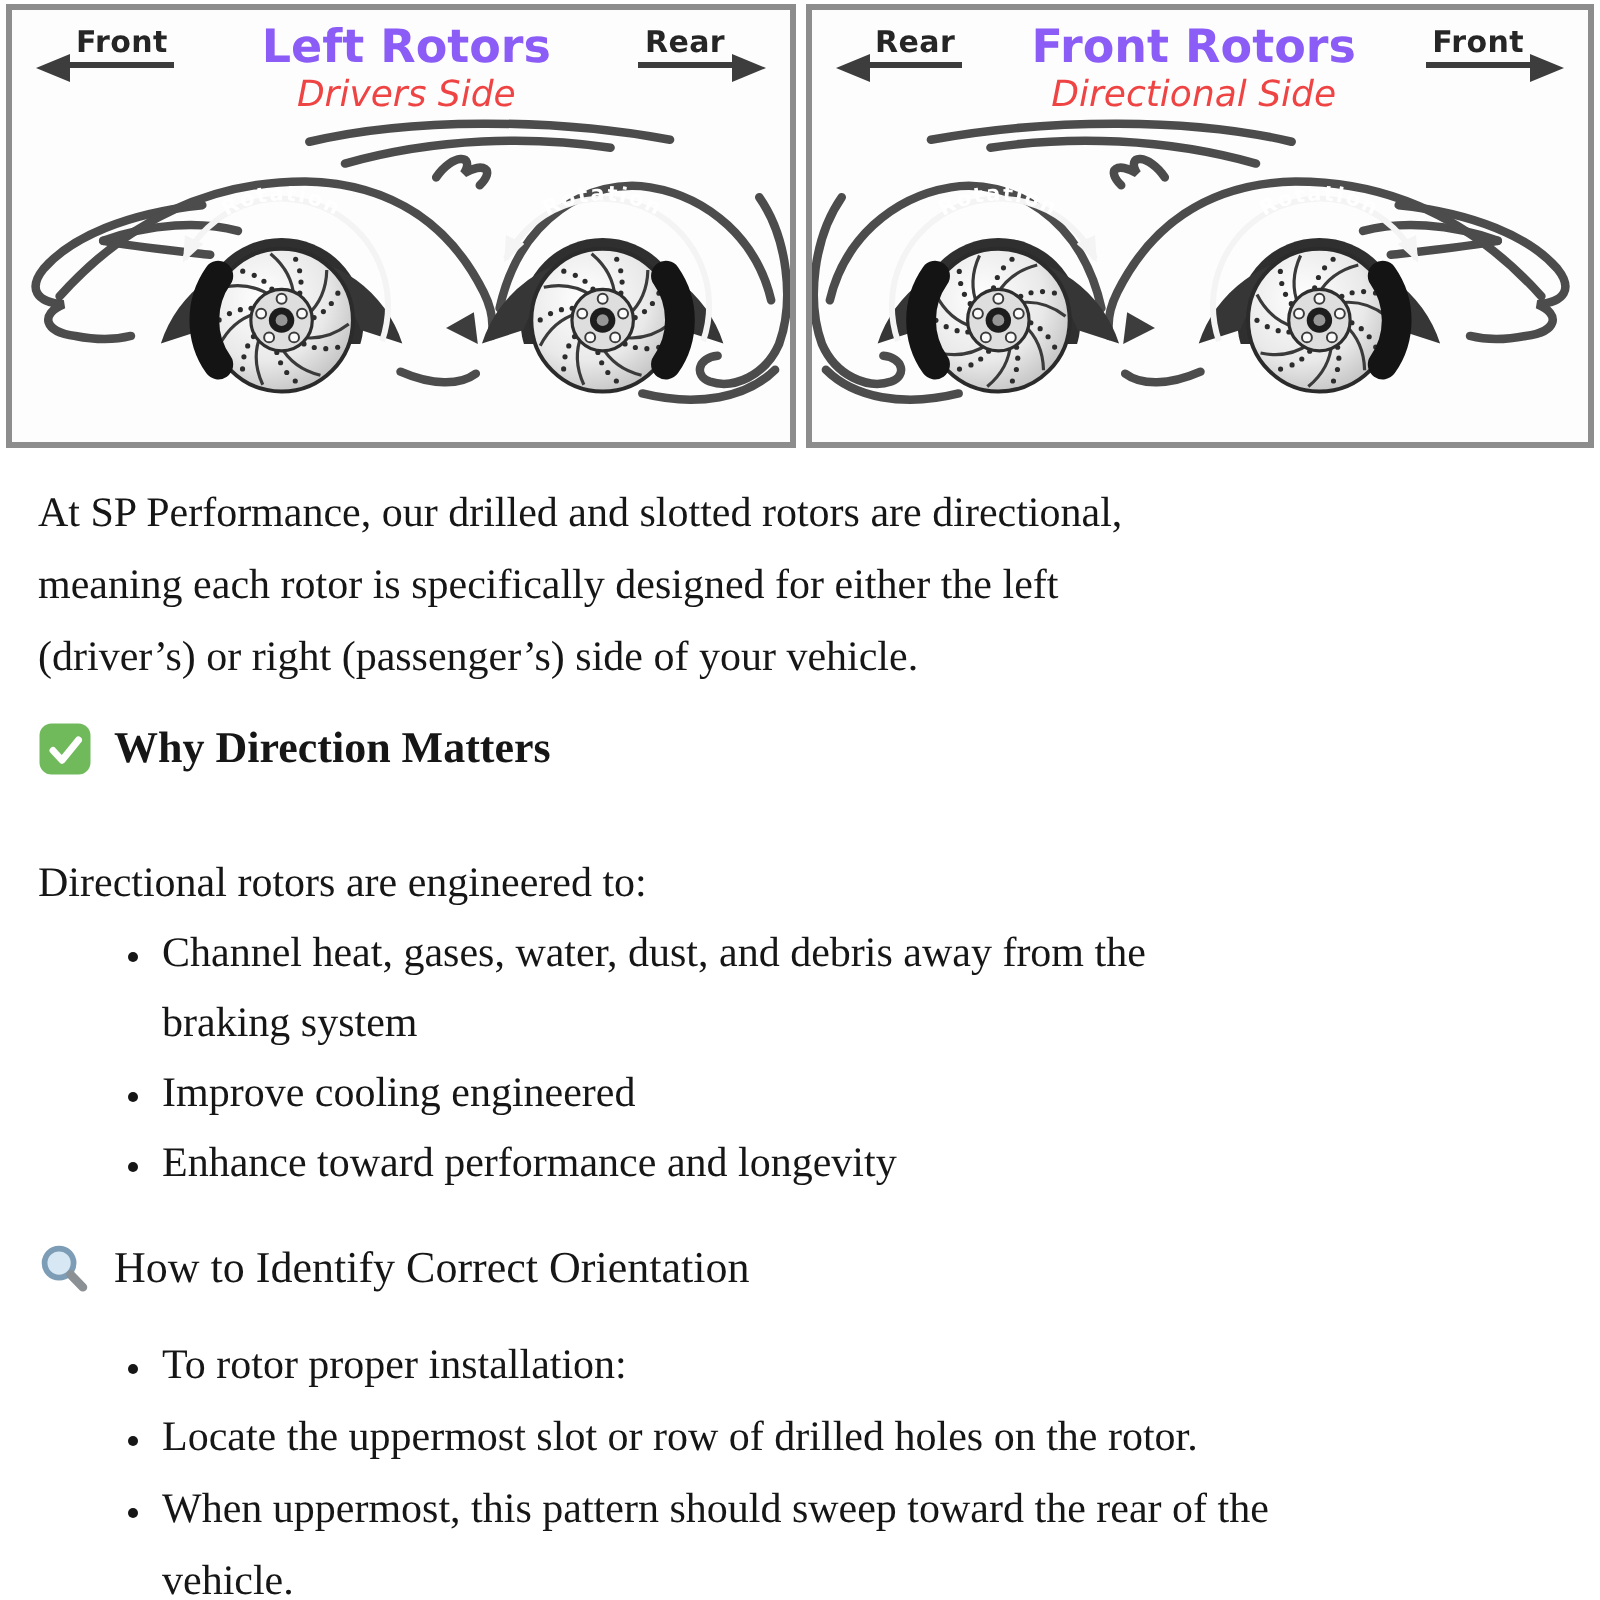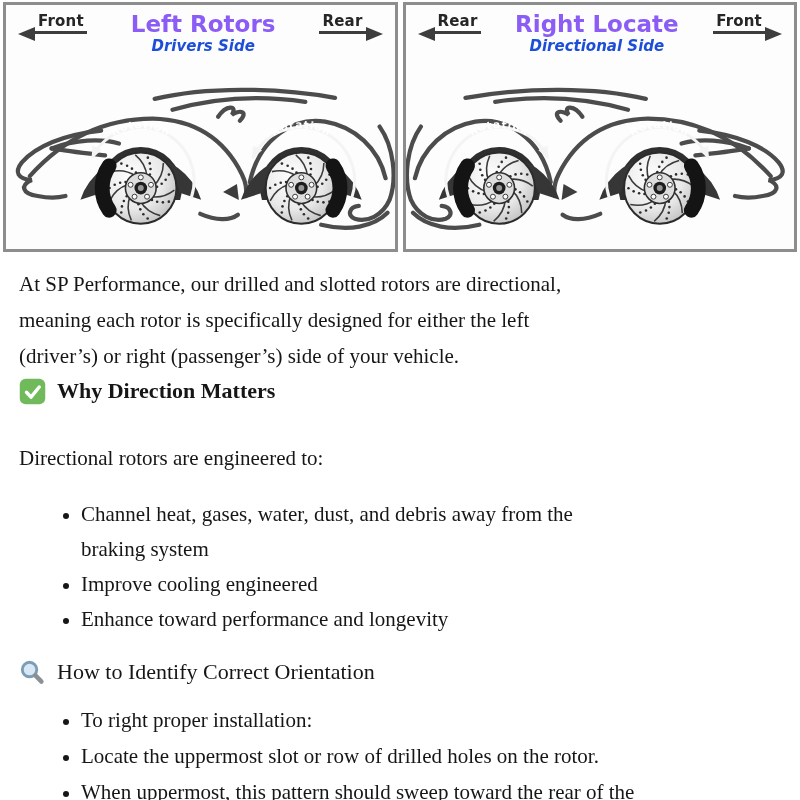--- a/index.html
+++ b/index.html
@@ -2,54 +2,54 @@
 <html><head>
 <meta charset="utf-8">
 <style>
   * { box-sizing: border-box; margin: 0; padding: 0; }
   html, body { background: #ffffff; width: 800px; }
   body { font-family: "Liberation Serif", serif; color: #161616; }
 
   
   .diagram { display: flex; gap: 5px; padding: 2px 3px; }
   .panel {
-    flex: 1; position: relative; height: 250px;
+    flex: 1; position: relative; height: 222px;
     border: 3px solid #8d8d8d; background: #fdfdfd; overflow: hidden;
   }
   .panel-header {
     position: absolute; top: 5px; left: 0; right: 0;
     display: flex; justify-content: space-between; align-items: flex-start;
     padding: 2px 12px 0 12px;
     font-family: "DejaVu Sans", sans-serif;
   }
   .dir-label {
     display: flex; align-items: flex-end;
     font-size: 15px; font-weight: 700; color: #262626; letter-spacing: .2px;
   }
   .dir-text { border-bottom: 3px solid #3d3d3d; padding: 0 3px 1px 3px; }
   .tri { width: 0; height: 0; position: relative; top: 7px; }
   .tri-left  { border-top: 7px solid transparent; border-bottom: 7px solid transparent; border-right: 17px solid #3d3d3d; }
   .tri-right { border-top: 7px solid transparent; border-bottom: 7px solid transparent; border-left: 17px solid #3d3d3d; }
   .panel-titles { text-align: center; line-height: 1.1; }
   .panel-title { font-size: 23px; font-weight: 700; color: #8b5cf6; }
-  .panel-subtitle { font-size: 15px; font-weight: 700; font-style: italic; color: #1d4ed8; margin-top: 1px; }
+  .panel-subtitle { font-size: 18px; font-weight: 400; font-style: italic; color: #ef4444; margin-top: 1px; }
   .car-box { position: absolute; left: 0; right: 0; bottom: 3px; }
   .car-box svg { display: block; width: 100%; height: auto; }
 
   
   .page { padding: 0 36px 12px 19px; font-size: 21px; line-height: 36px; }
   .pre { white-space: pre-line; }
   .intro { margin-top: 12px; }
-  .h-row { display: flex; align-items: center; gap: 11px; margin-top: 0; line-height: 34px; }
+  .h-row { display: flex; align-items: center; gap: 11px; margin-top: 11px; line-height: 34px; }
   .h-row .h-icon { flex: 0 0 auto; display: inline-flex; }
   .h-title-bold { font-size: 22px; font-weight: 700; }
   .h-title-reg  { font-size: 22px; font-weight: 400; }
   .h-row2 { margin-top: 18px; }
   .lead { margin-top: 32px; }
-  ul { margin: 21px 0 0 0; padding-left: 62px; list-style: disc outside; }
+  ul { margin: 0 0 0 0; padding-left: 62px; list-style: disc outside; }
   ul.list-1 li { line-height: 35px; }
   ul.list-2 { margin-top: 13px; }
   ul.list-2 li { line-height: 36px; }
   li::marker { color: #161616; font-size: 19px; }
 </style>
 </head>
 <body>
 
 <div class="diagram">
 
@@ -205,21 +205,21 @@
       </div>
   </div>
 
   <div class="panel">
     <div class="panel-header">
       <span class="dir-label">
         <span class="tri tri-left"></span>
         <span class="dir-text">Rear</span>
       </span>
       <span class="panel-titles">
-        <div class="panel-title">Right Locate</div>
+        <div class="panel-title">Front Rotors</div>
         <div class="panel-subtitle">Directional Side</div>
       </span>
       <span class="dir-label">
         <span class="dir-text">Front</span>
         <span class="tri tri-right"></span>
       </span>
     </div>
     <div class="car-box">
         <svg viewBox="0 0 392 162" width="100%" height="auto">
           <defs>
@@ -388,19 +388,19 @@
     <span class="h-icon">
       <svg viewBox="0 0 32 32" width="27" height="27" aria-hidden="true">
         <circle cx="12.5" cy="12.5" r="8.6" fill="#d7e7f3" stroke="#7d9cb5" stroke-width="3.4"></circle>
         <line x1="19.4" y1="19.4" x2="26.6" y2="26.8" stroke="#8b9095" stroke-width="5.2" stroke-linecap="round"></line>
       </svg>
     </span>
     <span class="h-title-reg">How to Identify Correct Orientation</span>
   </div>
 
   <ul class="list-2">
-    <li class="pre">To right proper installation:</li>
+    <li class="pre">To rotor proper installation:</li>
     <li class="pre">Locate the uppermost slot or row of drilled holes on the rotor.</li>
     <li class="pre">When uppermost, this pattern should sweep toward the rear of the
 vehicle.</li>
   </ul>
 
 </main>
 
 </body></html>

